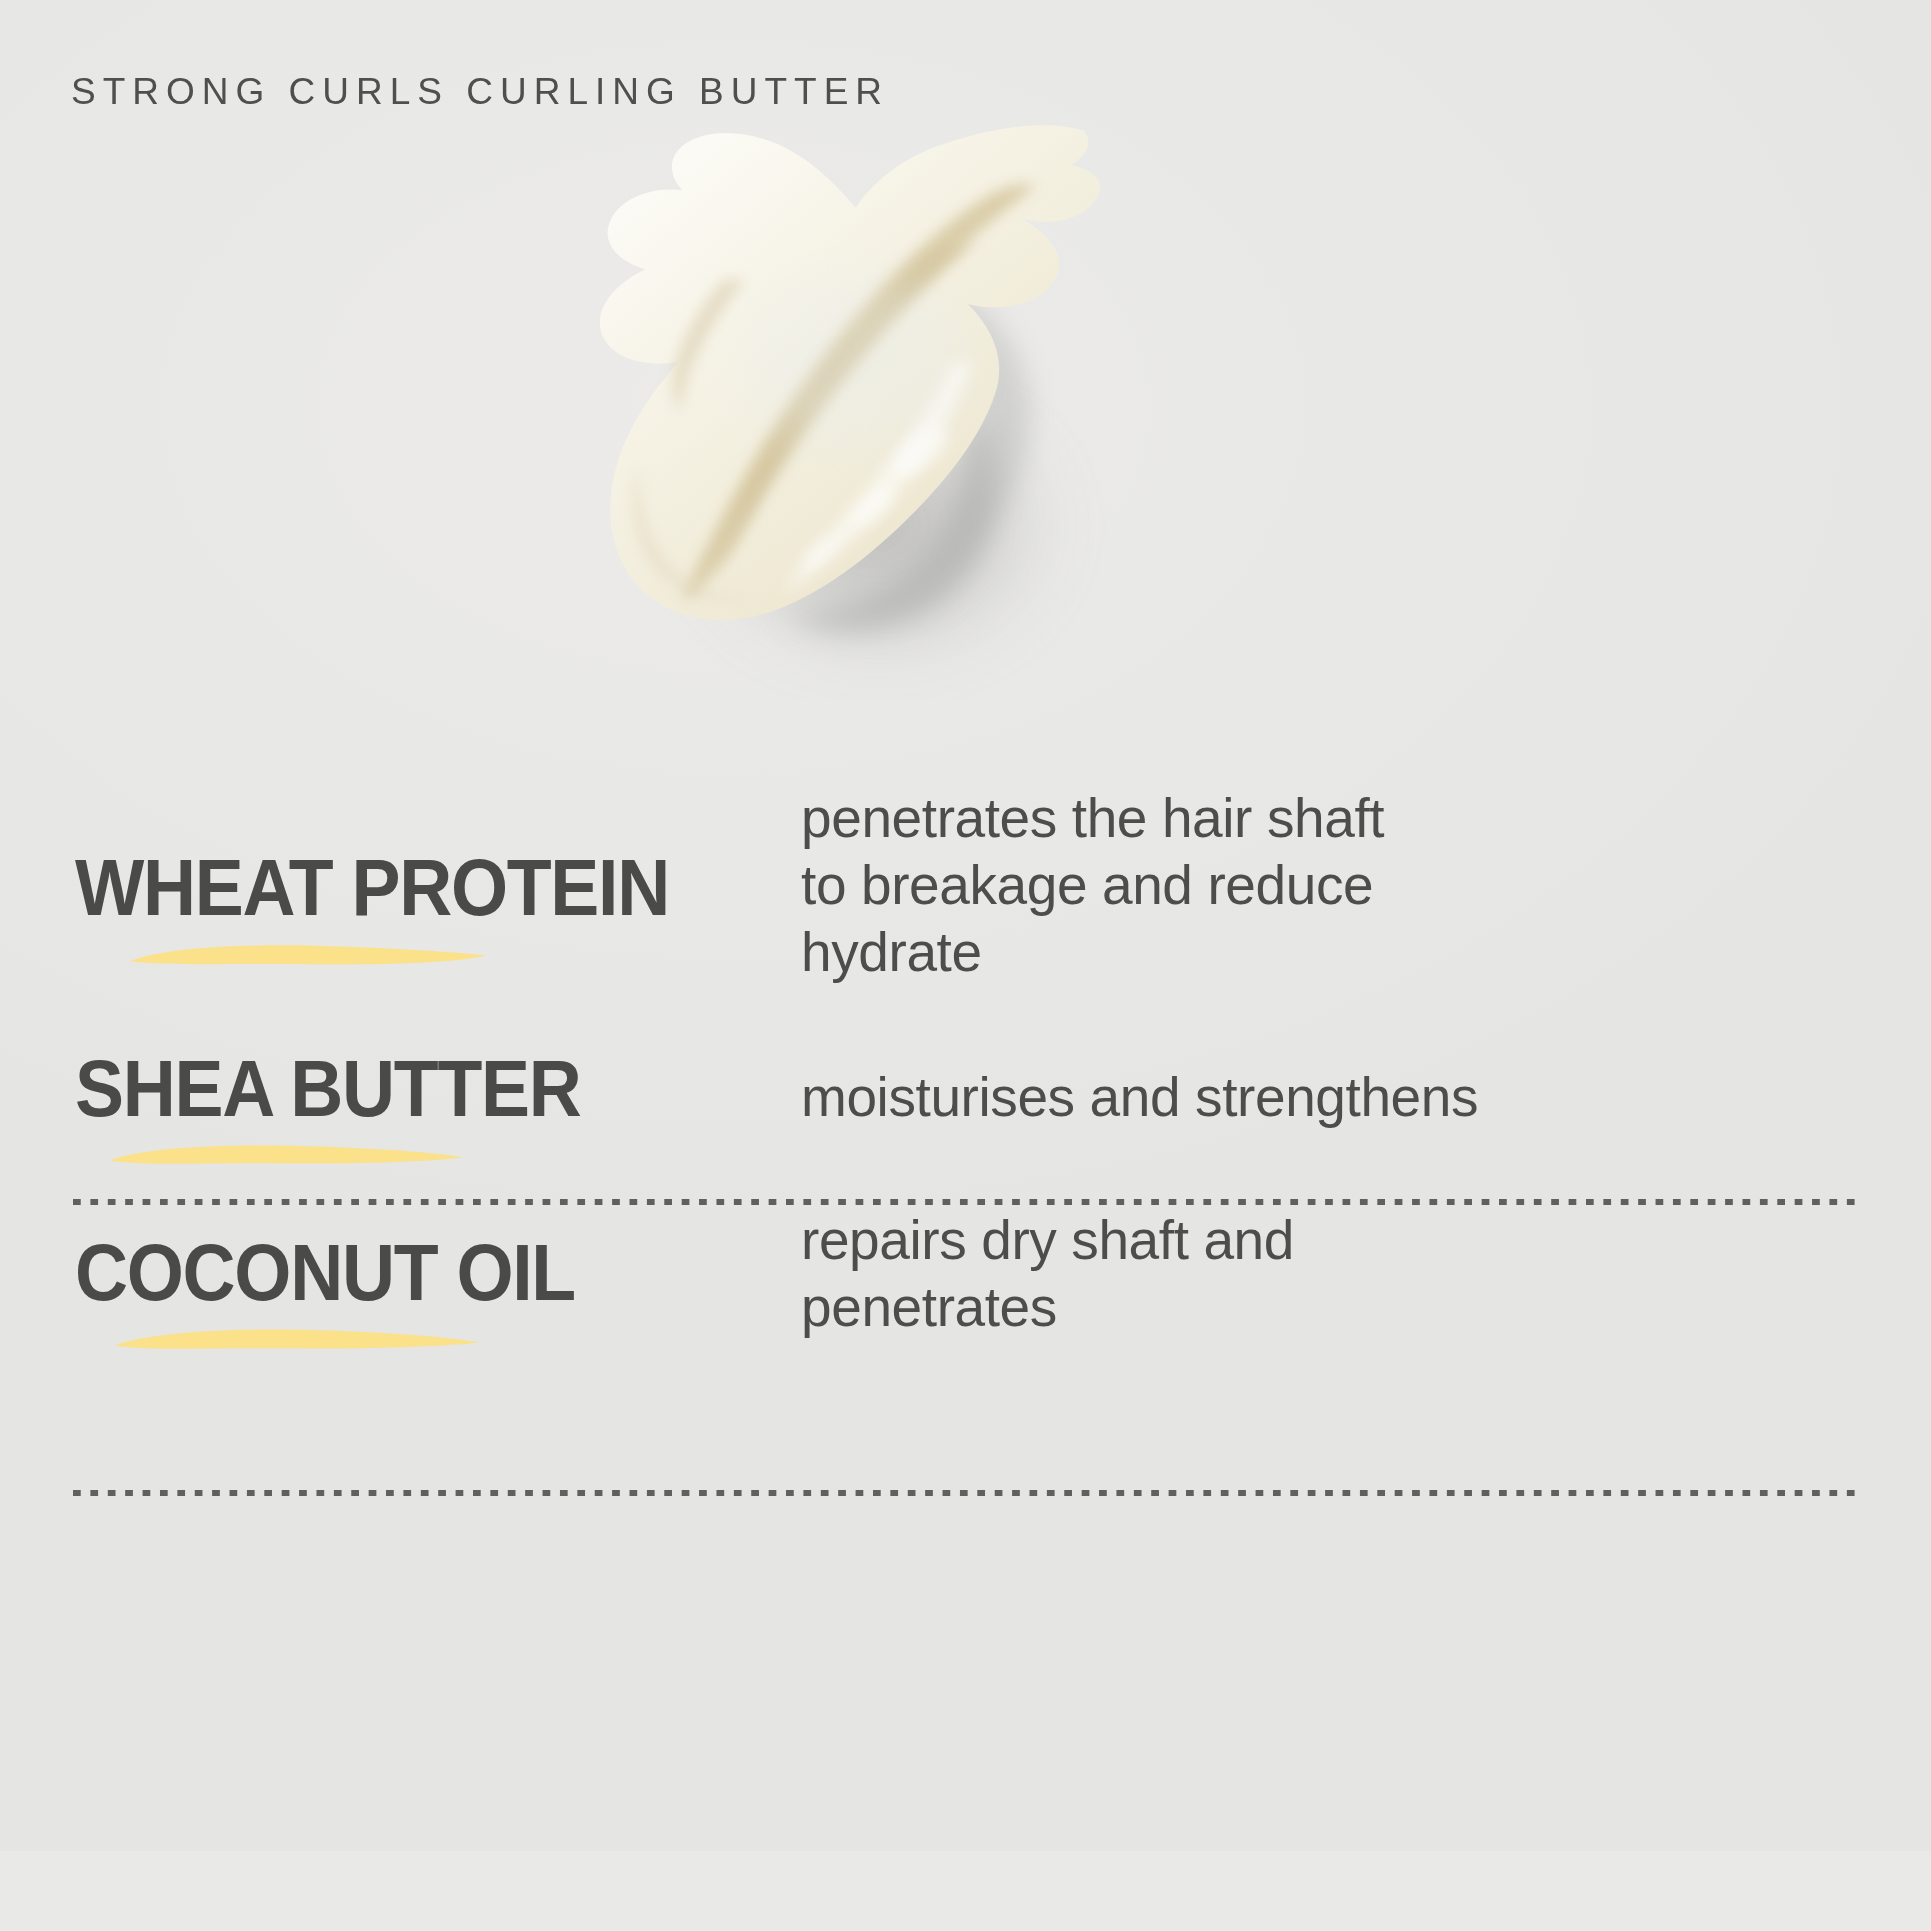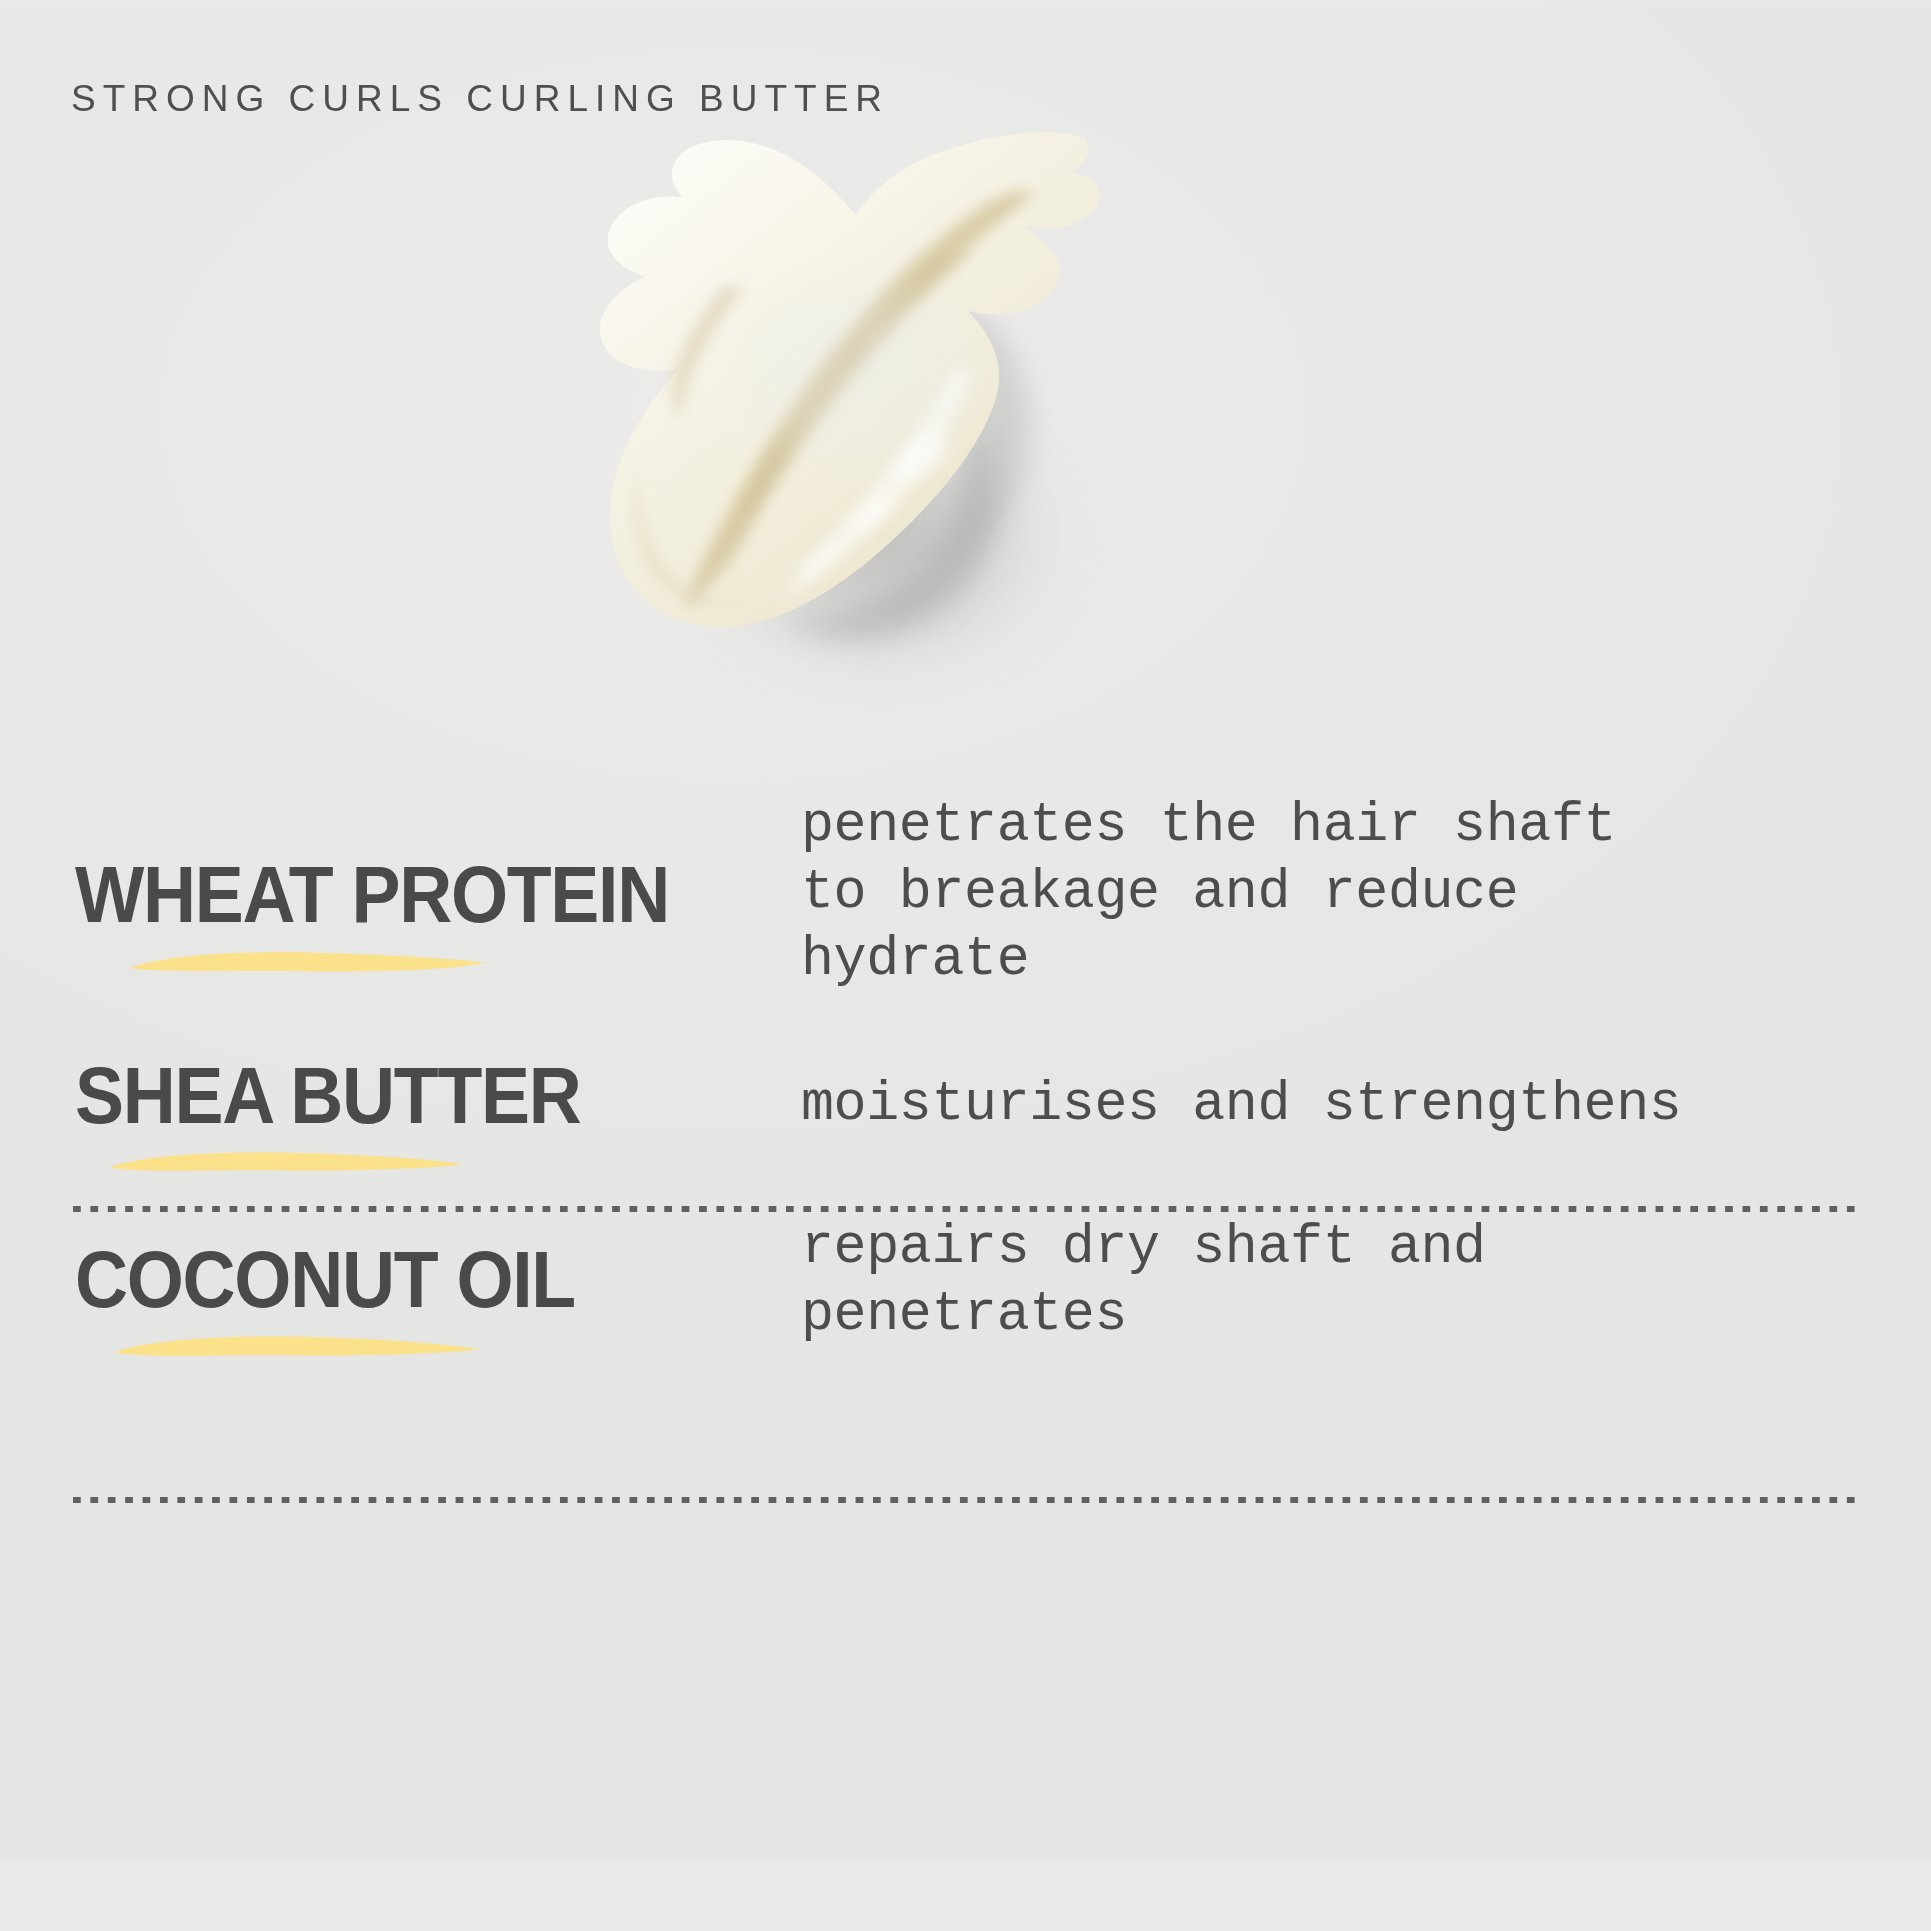--- a/index.html
+++ b/index.html
@@ -14,21 +14,20 @@
     background: #e9e9e7;
   }
 
   #page {
     position: relative;
     width: 1931px;
     height: 1851px;
     background:
       radial-gradient(ellipse 1352px 869px at 38% 22%, #ecebe9 0%, #e8e8e6 55%, #e5e5e3 100%);
     overflow: hidden;
-    margin-top: 7px;
   }
 
   
   #product-title {
     position: absolute;
     left: 71px;
     top: 71px;
     font-size: 37px;
     letter-spacing: 7px;
     font-weight: 400;
@@ -86,21 +85,21 @@
     position: relative;
     margin-top: 13.5px;
     margin-left: 50px;
     height: 33px;
     width: 367px;
   }
   .ing-underline svg { display: block; width: 100%; height: 100%; overflow: visible; }
 
   .ing-desc {
     flex: 1 1 auto;
-    font-family: Liberation Mono, monospace;
+    font-family: Liberation Sans, sans-serif;
     font-weight: 400;
     font-size: 55px;
     line-height: 1.22;
     color: #4d4d4b;
     letter-spacing: -0.4px;
     padding-right: 58px;
   }
   .ing-desc .ln { display: block; white-space: nowrap; }
 
   

